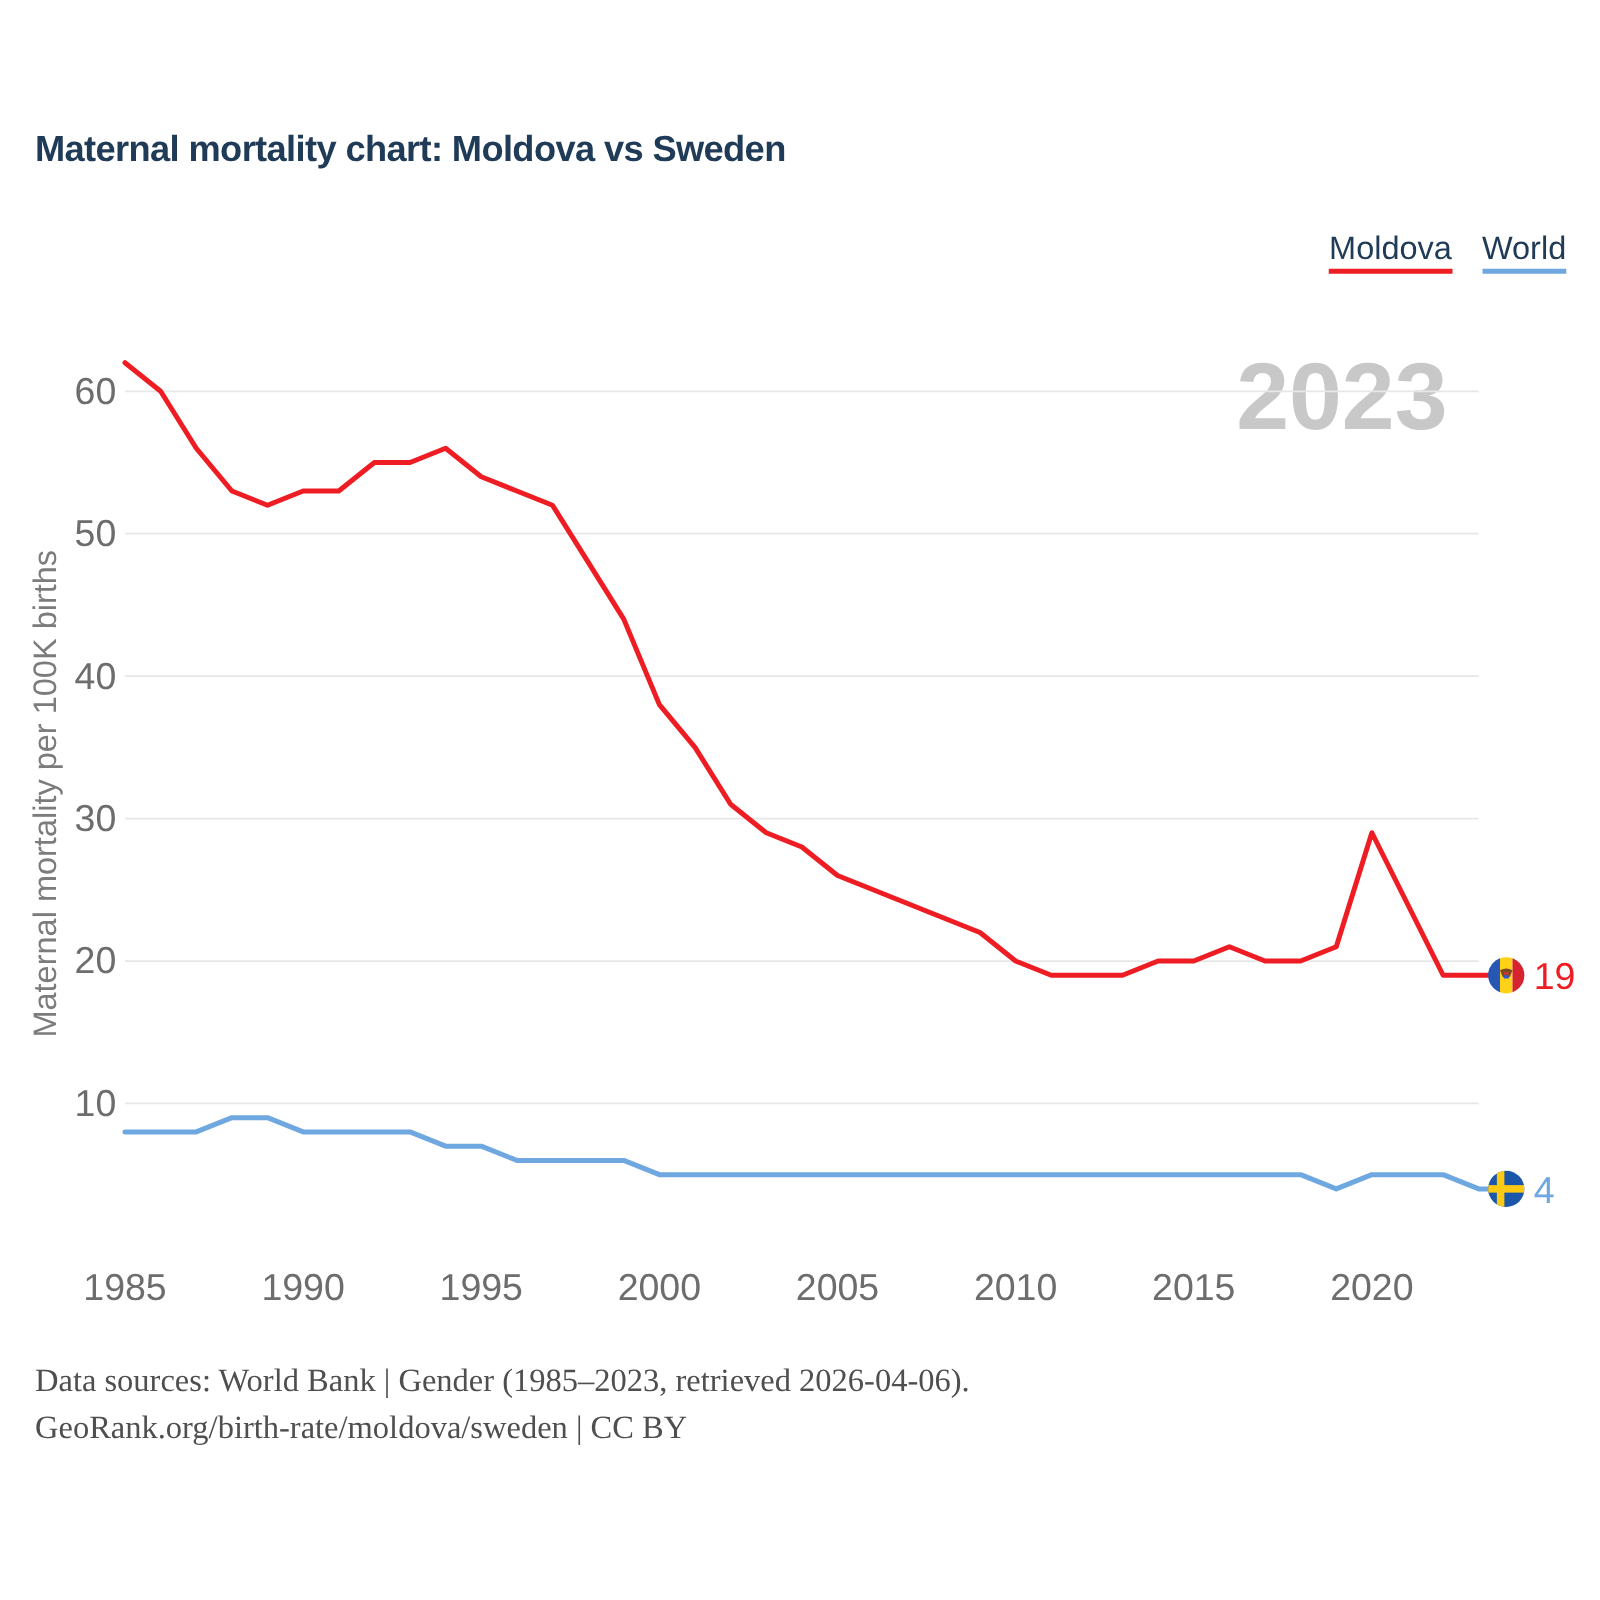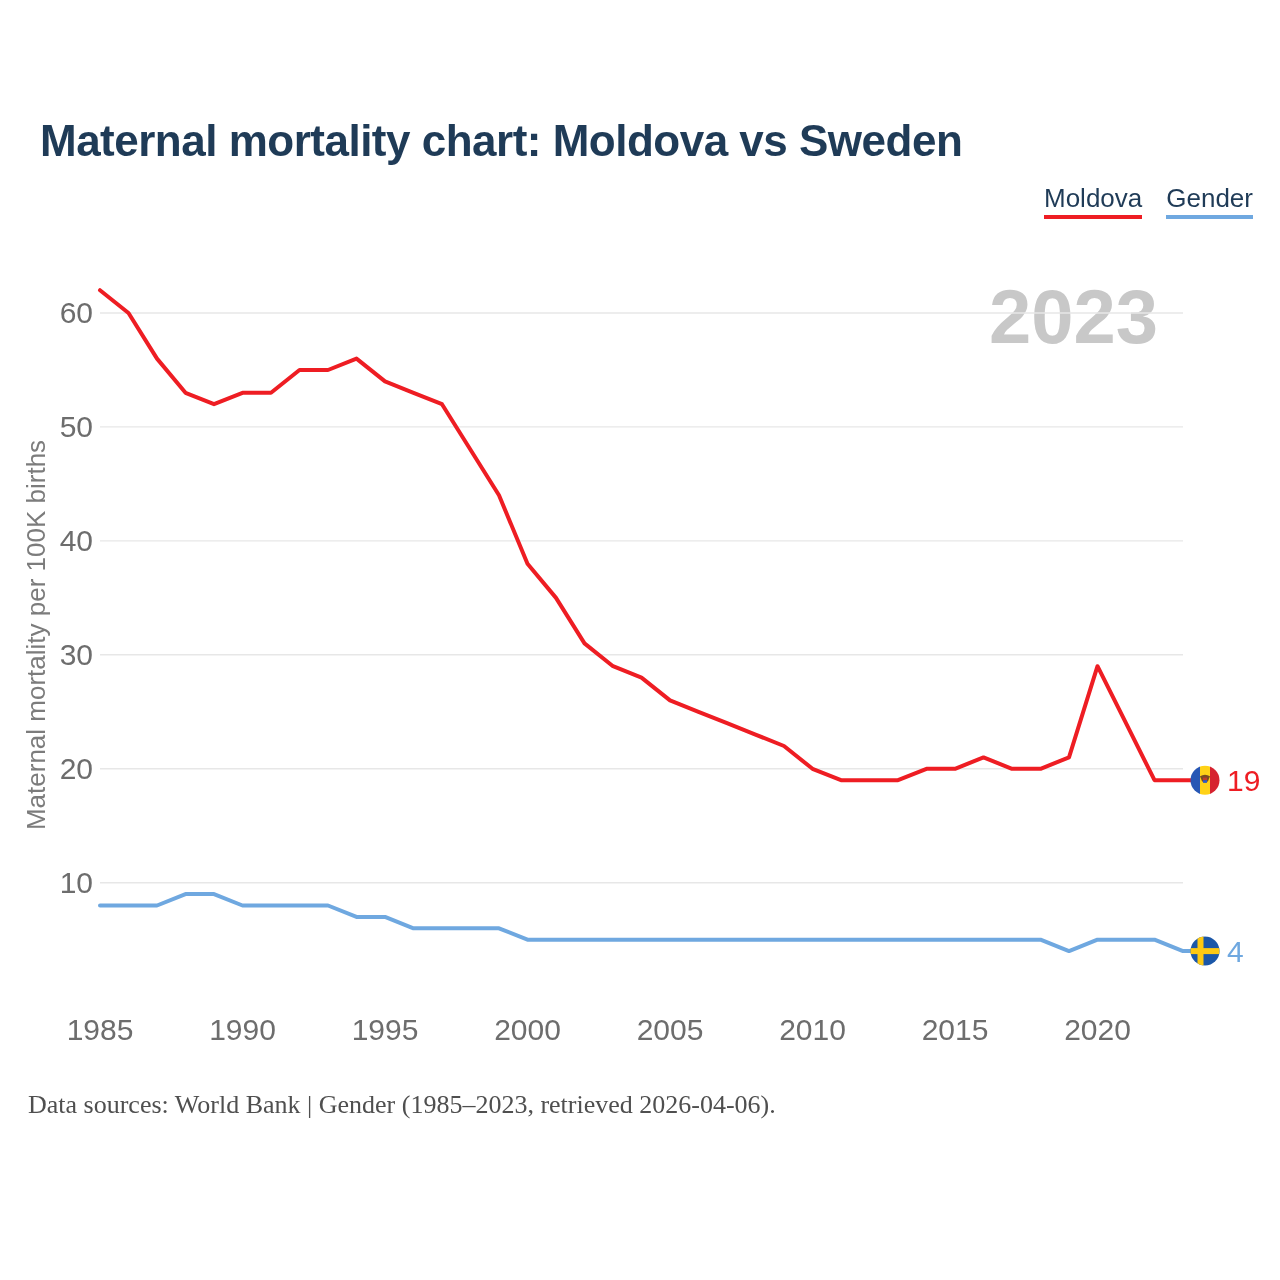--- a/index.html
+++ b/index.html
@@ -1,18 +1,18 @@
 <!DOCTYPE html>
 <html><head>
 <meta charset="utf-8">
 <style>
   html,body{margin:0;padding:0;background:#fff;}
   .page{position:relative;width:1280px;height:1280px;background:#ffffff;overflow:hidden;
         font-family:"Liberation Sans",sans-serif;}
-  .title{position:absolute;left:28px;top:104px;margin:12px;font-size:44px;font-weight:700;
+  .title{position:absolute;left:28px;top:104px;margin:0;font-size:29px;font-weight:700;
          color:#1f3b57;letter-spacing:-0.5px;}
   .legend{position:absolute;top:185px;right:27px;display:flex;gap:24px;
           font-size:26px;color:#1f3b57;}
   .legend-item{padding-bottom:3px;border-bottom:4px solid;cursor:pointer;line-height:1.05;}
   .legend-item.mol{border-color:#ee1d23;}
   .legend-item.swe{border-color:#6fa8e0;}
   svg#plot{position:absolute;left:0;top:0;}
   .watermark{font-size:76px;font-weight:700;fill:#c8c8c8;}
   .grid{stroke:#e7e7e7;stroke-width:1.4;}
   .tick{font-size:30px;fill:#6d6d6d;}
@@ -23,21 +23,21 @@
 </style>
 </head>
 <body>
 
 <div class="page">
 
   <h1 class="title">Maternal mortality chart: Moldova vs Sweden</h1>
 
   <div class="legend">
     <span class="legend-item mol">Moldova</span>
-    <span class="legend-item swe">Gender</span>
+    <span class="legend-item swe">World</span>
   </div>
 
   <svg id="plot" width="1280" height="1280">
     <defs>
       <clipPath id="flagclip">
           <circle cx="0" cy="0" r="14.5"></circle>
         </clipPath>
     </defs>
   <text x="1158" y="343" text-anchor="end" class="watermark">2023</text>
       <line x1="100" y1="882.7" x2="1183" y2="882.7" class="grid"></line>
@@ -79,15 +79,16 @@
           <rect x="-15" y="-15" width="30" height="30" fill="#1b57a8"></rect>
           <rect x="-7.5" y="-15" width="6" height="30" fill="#fdc913"></rect>
           <rect x="-15" y="-3" width="30" height="6" fill="#fdc913"></rect>
         </g>
       </g>
       <text x="1227" y="962.1" class="endlabel" fill="#6fa8e0">4</text>
     </svg>
 
   <div class="footer">
     <div>Data sources: World Bank | Gender (1985–2023, retrieved 2026-04-06).</div>
+    <div>GeoRank.org/birth-rate/moldova/sweden | CC BY</div>
   </div>
 
 </div>
 
 </body></html>

